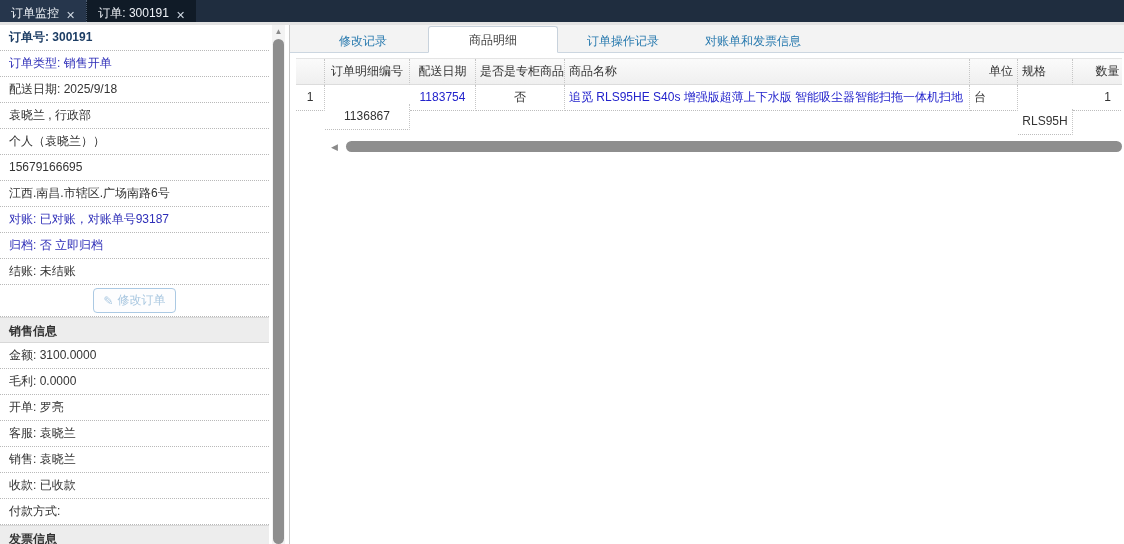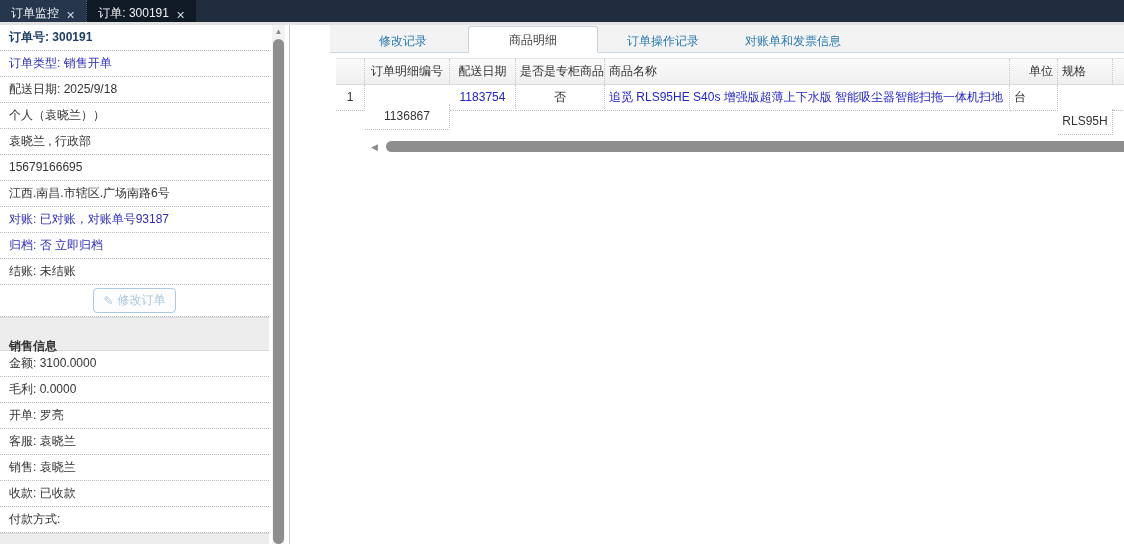--- a/index.html
+++ b/index.html
@@ -8,37 +8,37 @@
 
   
   .tabbar { height:22px; background:#1f2d3f; display:flex; align-items:stretch; }
   .wtab { display:flex; align-items:flex-end; gap:7px; padding:0 11px; color:#eef2f7;
     font-size:12px; background:#26364c; cursor:pointer; }
   .wtab.active { background:#101b27; border-left:1px dotted #4a5a6e; }
   .wtab-close { font-size:11px; font-weight:bold; color:#cdd6e0; }
   .topstrip { height:3px; background:#e3e3e3; }
 
   
-  .content { display:flex; height:519px;gap:40px; }
+  .content { display:flex; height:519px; }
 
   
   .sidebar { width:290px; position:relative; background:#fff; border-right:1px solid #c9c9c9; }
   .side-items { width:269px; }
   .side-item { height:26px; line-height:25px; padding:0 9px; border-bottom:1px dotted #b9b9b9;
     white-space:nowrap; overflow:hidden; }
   .side-item.normal { color:#333; }
   .side-item.link { color:#2e2eb8; }
   .side-item.order-no { color:#1c3d64; font-weight:bold; }
   .side-btnrow { height:32px; display:flex; align-items:center; justify-content:center;
     border-bottom:1px dotted #b9b9b9; }
   .edit-btn { display:inline-flex; align-items:center; gap:4px; border:1px solid #abc9e3;
     color:#a9c7e0; background:#fdfdfe; border-radius:4px; padding:3px 9px; font-size:12px;
     font-family:inherit; cursor:default; }
   .side-section { height:26px; line-height:25px; background:#ededed; border-top:1px solid #d8d8d8;
-    border-bottom:1px solid #d8d8d8; font-weight:bold; color:#333; padding:16px 9px; }
+    border-bottom:1px solid #d8d8d8; font-weight:bold; color:#333; padding:1px 9px; }
   
   .vscroll { position:absolute; top:0; right:4px; width:13px; height:519px; background:#f3f3f3; }
   .vscroll-up { height:14px; text-align:center; font-size:8px; color:#8a8a8a; line-height:14px; }
   .vscroll-thumb { position:absolute; top:14px; bottom:0; left:1px; width:11px;
     background:#8e8e8e; border-radius:6px; }
 
   
   .main { flex:1; display:flex; flex-direction:column; background:#fff; overflow:hidden; }
   .main-tabs { height:28px; background:#f3f3f3; border-bottom:1px solid #ccd6e0;
     display:flex; align-items:flex-end; padding-left:8px; }
@@ -79,22 +79,22 @@
   </div>
 <div class="topstrip"></div>
 
 <div class="content">
 
   <div class="sidebar">
     <div class="side-items">
         <div class="side-item order-no">订单号: 300191</div>
         <div class="side-item link">订单类型: 销售开单</div>
         <div class="side-item normal">配送日期: 2025/9/18</div>
+        <div class="side-item normal">袁晓兰 , 行政部</div>
         <div class="side-item normal">个人（袁晓兰））</div>
-        <div class="side-item normal">袁晓兰 , 行政部</div>
         <div class="side-item normal">15679166695</div>
         <div class="side-item normal">江西.南昌.市辖区.广场南路6号</div>
         <div class="side-item link">对账: 已对账，对账单号93187</div>
         <div class="side-item link">归档: 否 立即归档</div>
         <div class="side-item normal">结账: 未结账</div>
         <div class="side-btnrow">
           <button class="edit-btn">
             <span class="edit-ico">✎</span>
             <span>修改订单</span>
           </button>

